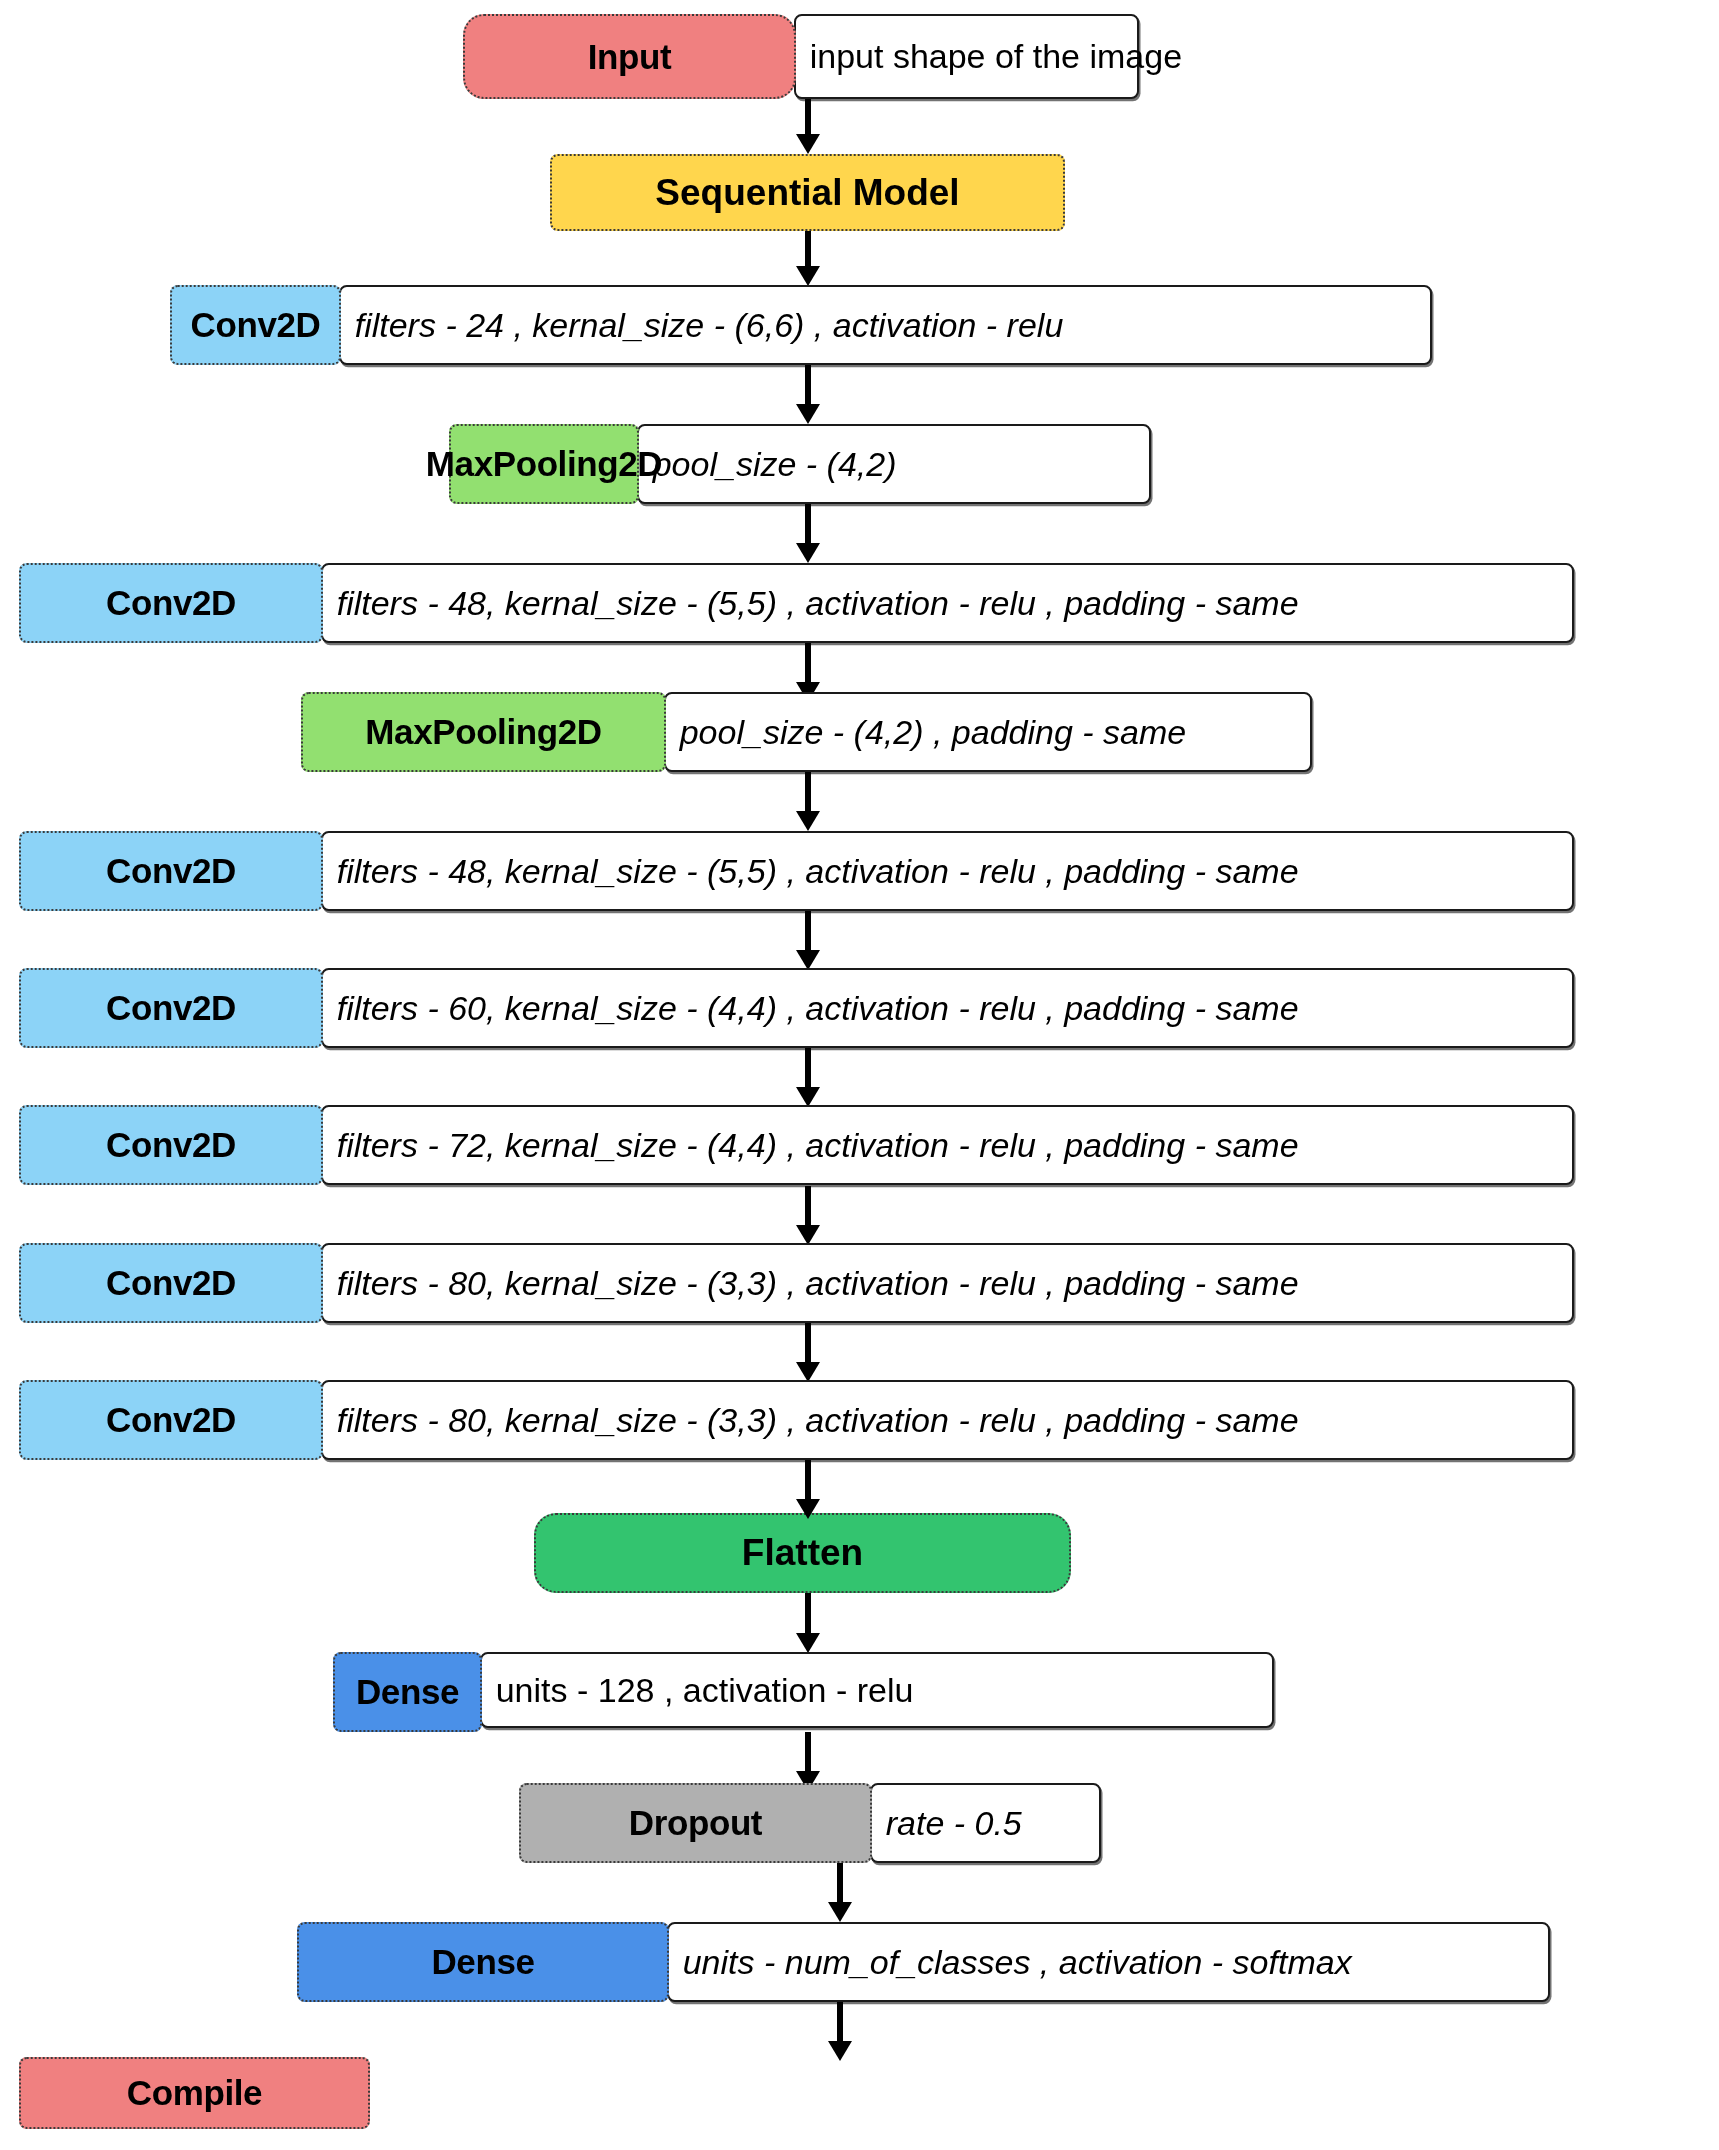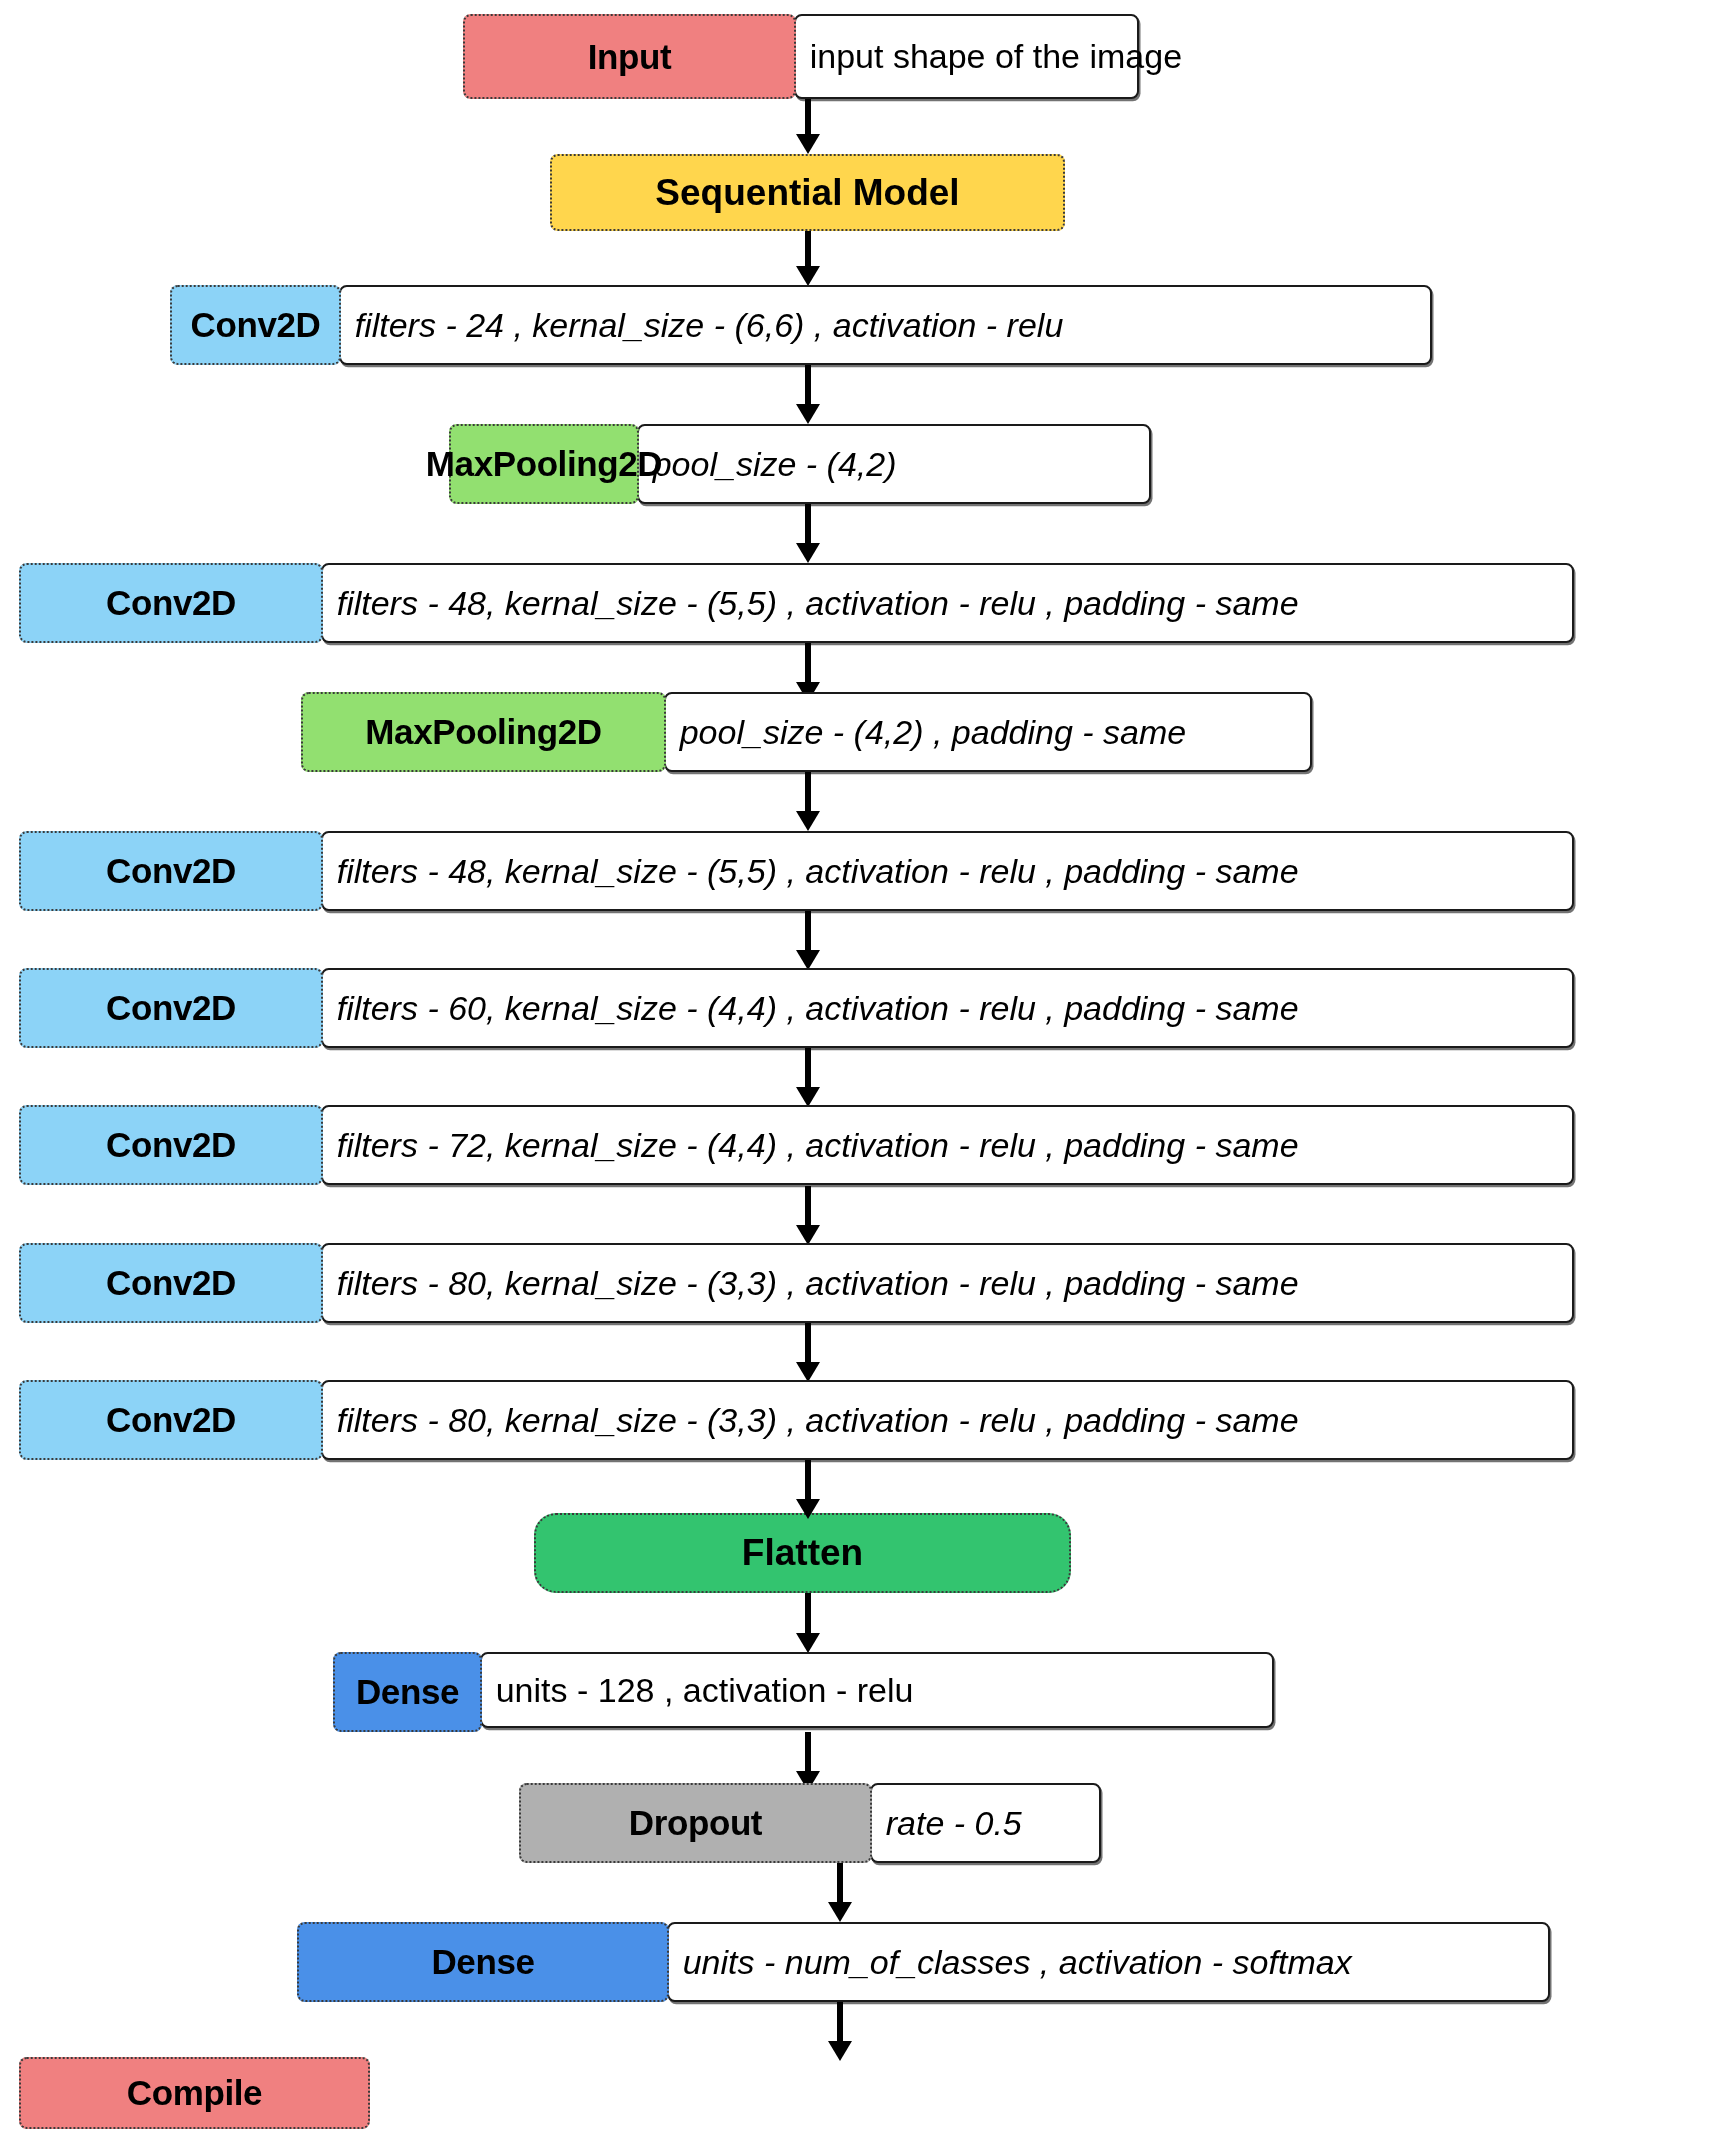--- a/index.html
+++ b/index.html
@@ -89,21 +89,21 @@
     border-right: 12.3px solid transparent;
     border-top: 20px solid #000000;
   }
 </style>
 </head>
 <body>
 
 <div id="canvas">
 
   <div class="row" style="left:463px; top:14px; height:85px;">
-    <div class="label-box" style="width:333px; height:85px; background:#F08080;">Input</div>
+    <div class="label-box" style="width:333px; height:85px; background:#F08080;border-radius:21px;">Input</div>
     <div class="desc-box plain-desc" style="width:345px; height:85px; margin-left:-2.3px; font-style:normal;">input shape of the image</div>
   </div>
 
   <div class="arrow" style="left:808px; top:99px; height:56px;">
     <div class="shaft" style="height:37px;"></div>
     <div class="head" style="top:35px;"></div>
   </div>
 
   <div class="solo" style="position:absolute; left:550px; top:154px; width:515px; height:77px; background:#FFD64D;">Sequential Model</div>
 

